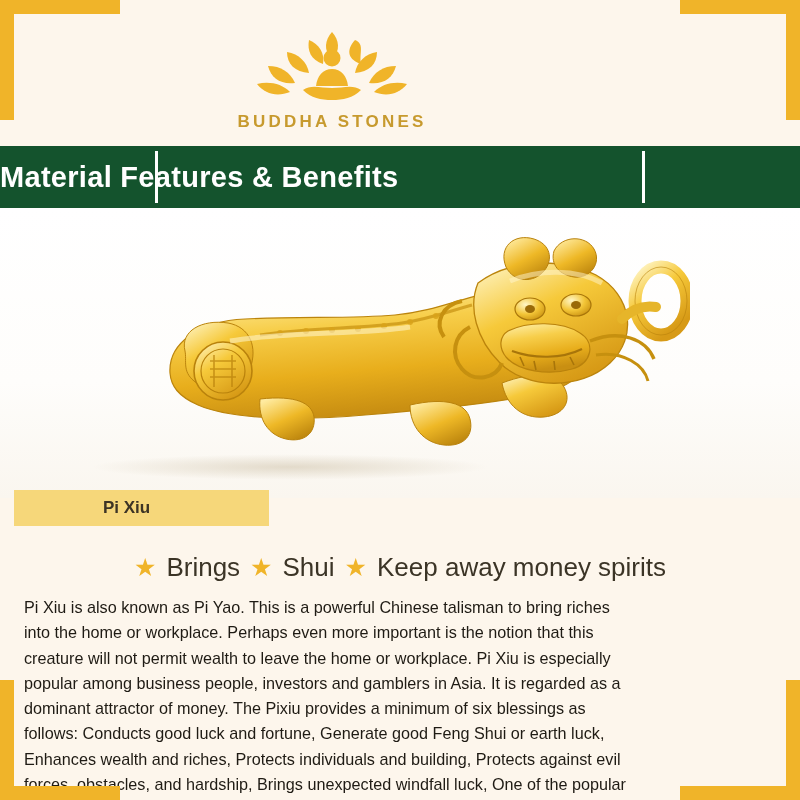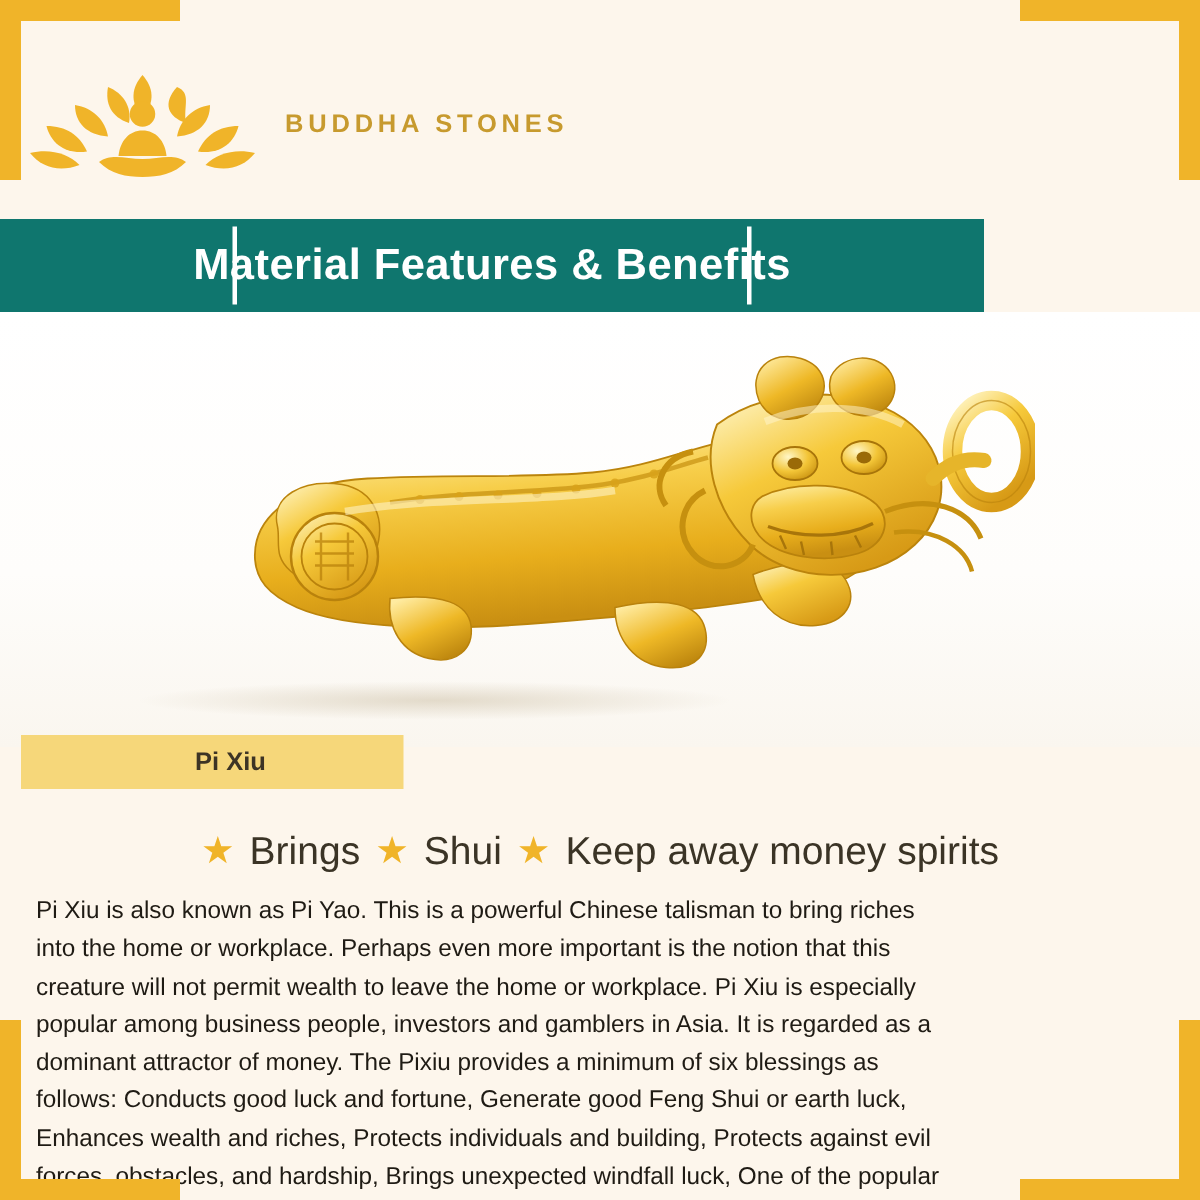--- a/index.html
+++ b/index.html
@@ -62,21 +62,21 @@
     background: #f0b429;
   }
 
   
   .header {
     position: relative;
     width: 664px;
     height: 146px;
     background: #fdf6ec;
     display: flex;
-    flex-direction: row;
+    flex-direction: column;
     align-items: center;
     justify-content: flex-start;
     padding-top: 18px;
     z-index: 2;
   }
   .logo-mark {
     width: 190px;
     height: 92px;
     display: block;
   }
@@ -85,26 +85,25 @@
     font-size: 17px;
     letter-spacing: 3.2px;
     font-weight: bold;
     color: #c79a2e;
     font-family: "Liberation Sans", sans-serif;
   }
 
   
   .title-band {
     position: relative;
-    width: 656px;
+    width: 800px;
     height: 62px;
-    background: #0f766e;
+    background: #14532d;
     display: flex;
     align-items: center;
-    justify-content: center;
     z-index: 2;
   }
   .title-band .inner {
     position: absolute;
     left: 155px; right: 155px;
     top: 5px; bottom: 5px;
     border-left: 3px solid #ffffff;
     border-right: 3px solid #ffffff;
   }
   .title-text {
@@ -153,21 +152,21 @@
   }
   .label-tab {
     position: absolute;
     left: 14px;
     top: -8px;
     width: 255px;
     height: 36px;
     background: #f6d77a;
     display: flex;
     align-items: center;
-    padding-left: 116px;
+    padding-left: 89px;
   }
   .label-tab span {
     font-size: 17px;
     font-weight: bold;
     color: #3d3425;
   }
 
   
   .benefits {
     width: 800px;

